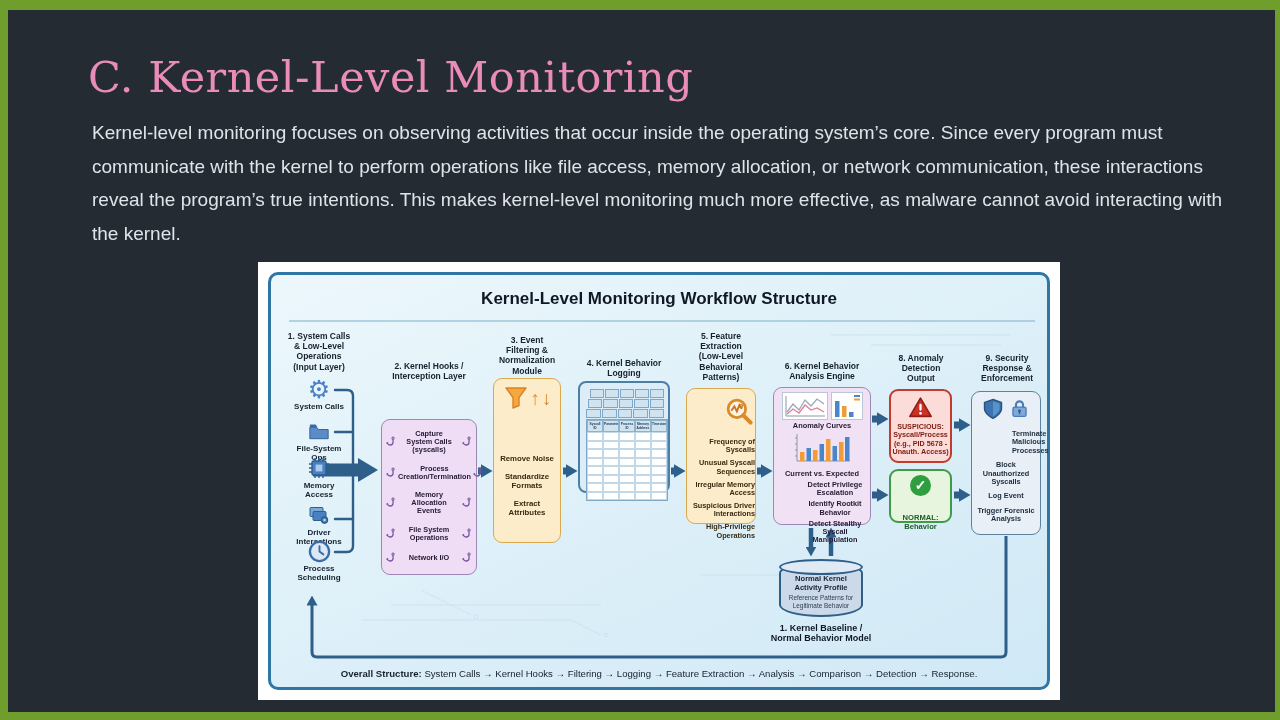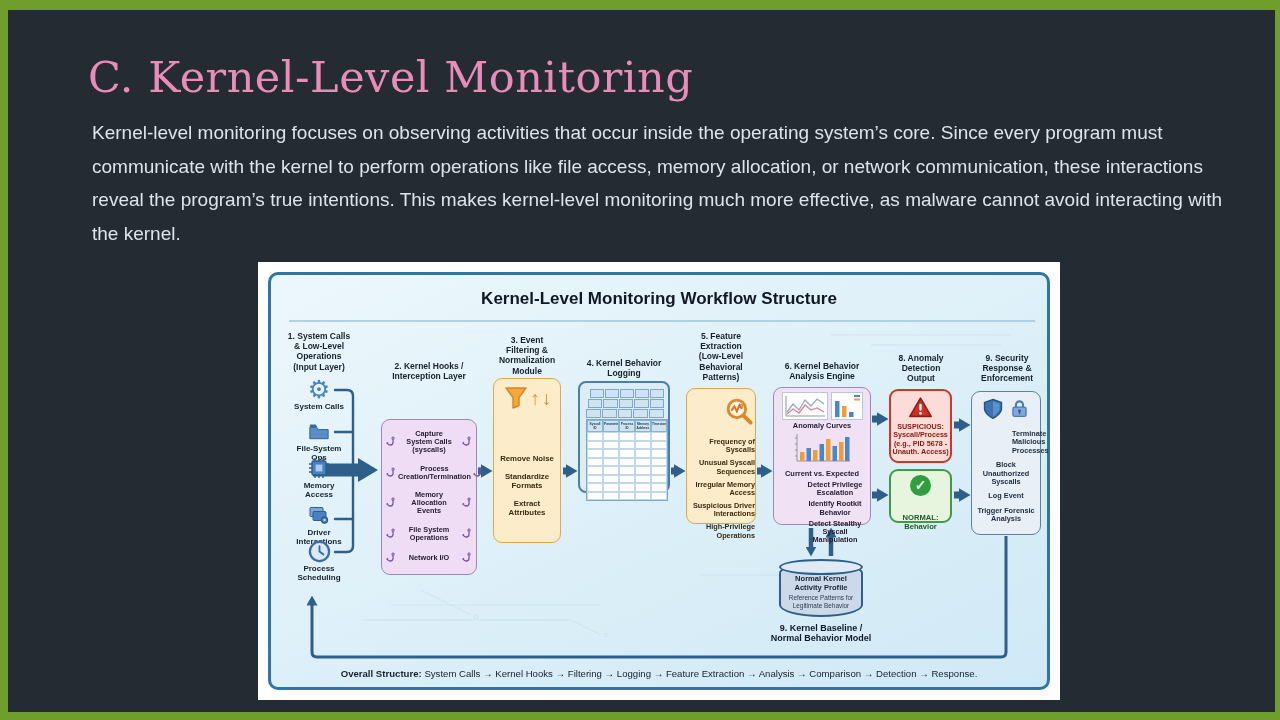--- a/index.html
+++ b/index.html
@@ -507,21 +507,21 @@
       <div id="cylinder">
         <div class="cyl-body"></div>
         <div class="cyl-top"></div>
         <div class="cyl-text">
           <div class="cyl-title pl">Normal Kernel
 Activity Profile</div>
           <div class="cyl-sub pl">Reference Patterns for
 Legitimate Behavior</div>
         </div>
       </div>
-      <div id="baseline-label" class="pl">9. Kernel Baseline /
+      <div id="baseline-label" class="pl">1. Kernel Baseline /
 Normal Behavior Model</div>
 
       <div id="structure-footer">
         <b>Overall Structure:</b><span> System Calls → Kernel Hooks → Filtering → Logging → Feature Extraction → Analysis → Comparison → Detection → Response.</span>
       </div>
 
     </div>
   </div>
 </div>
 

